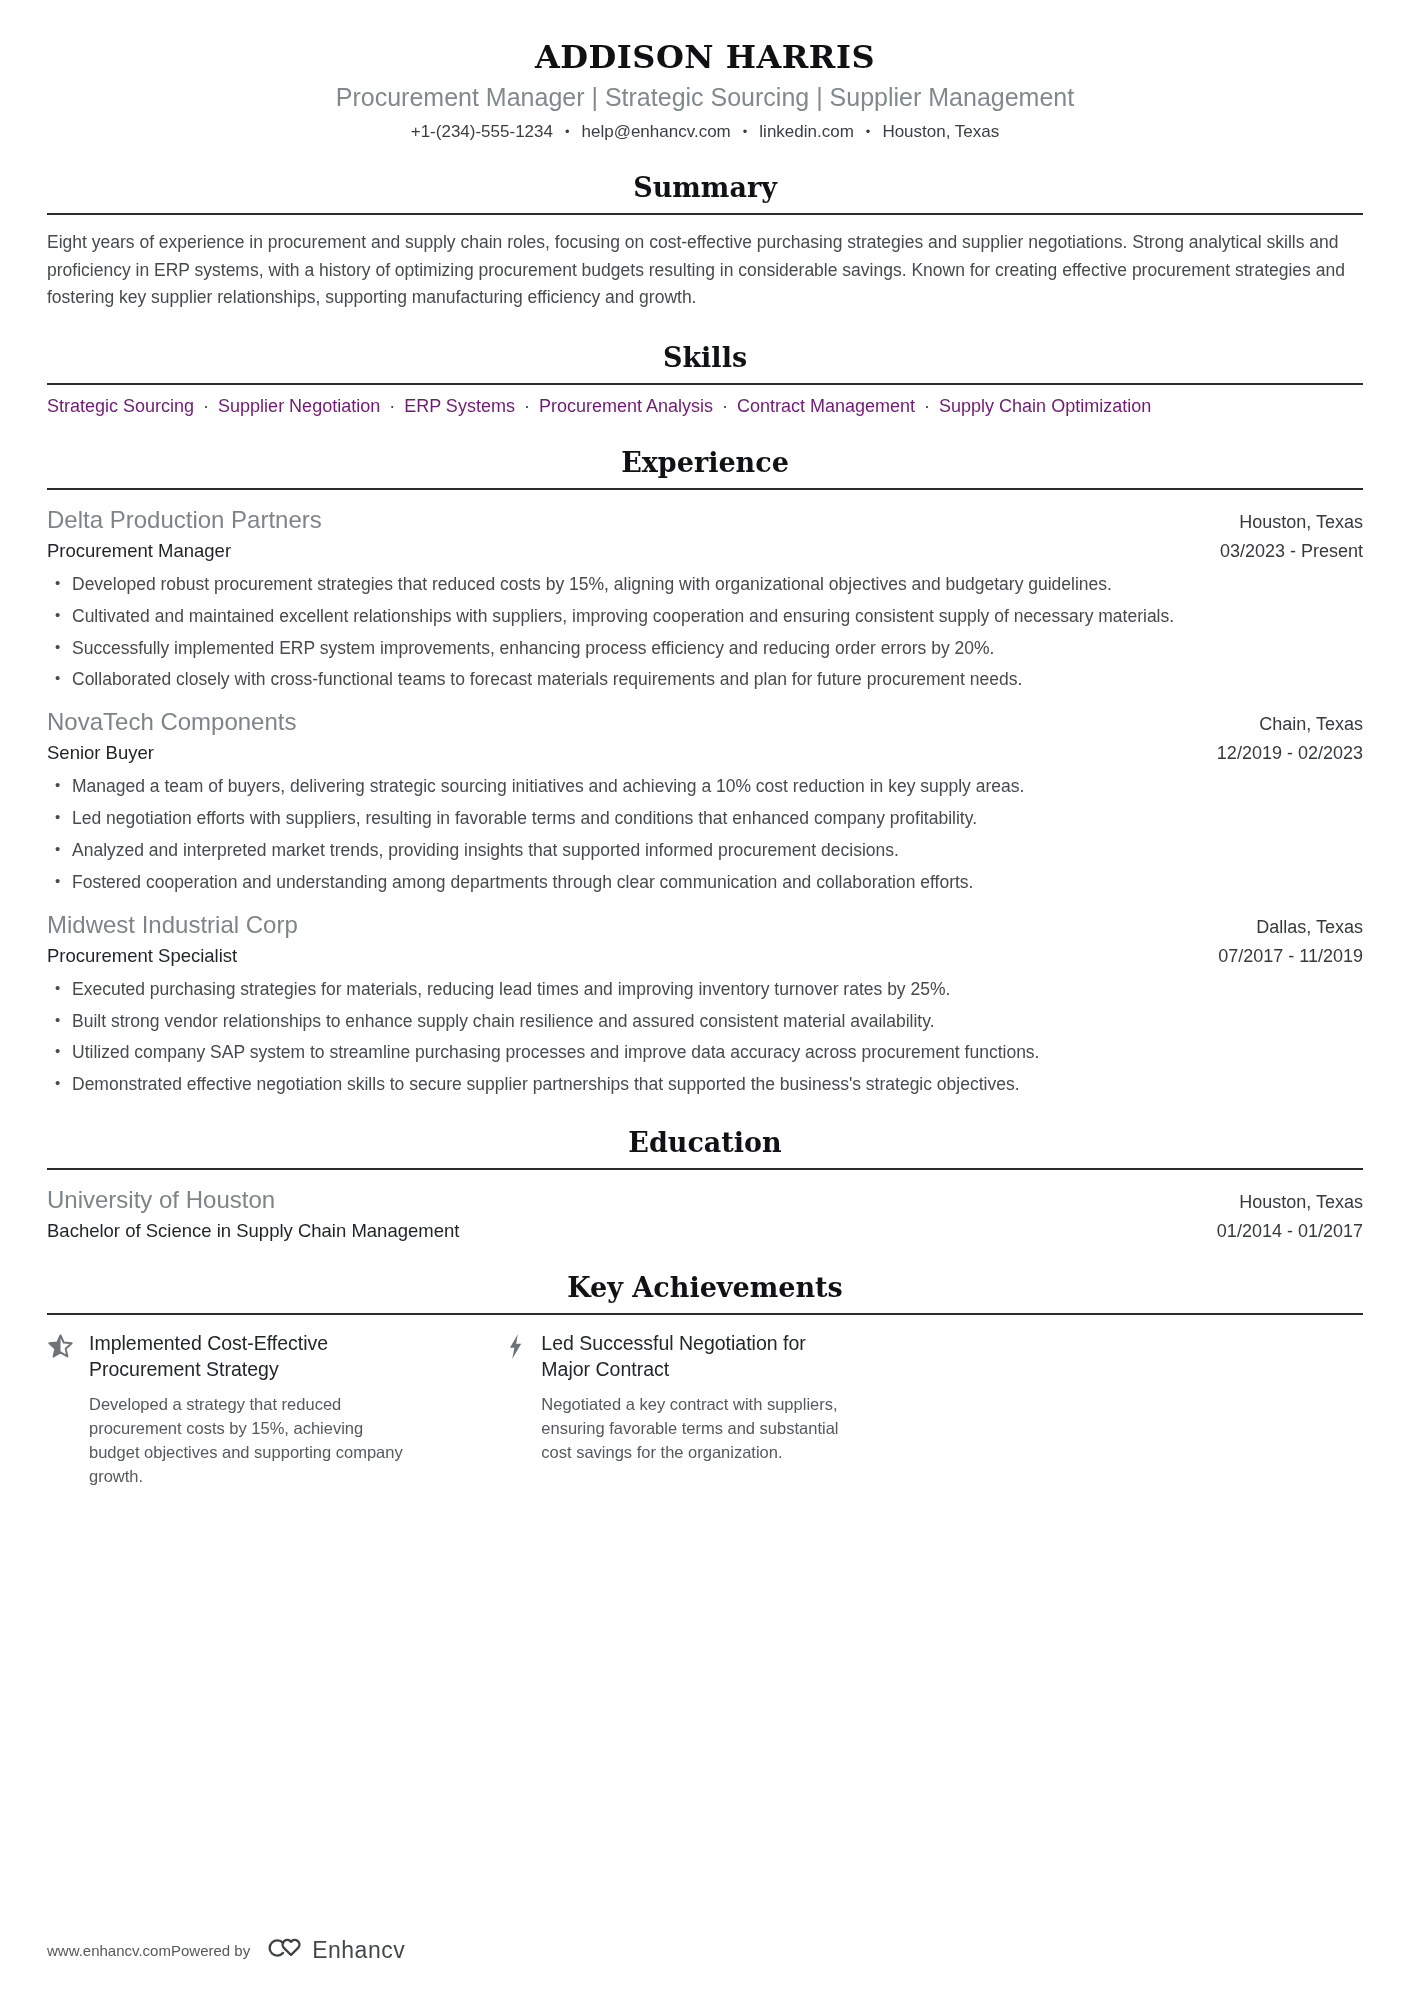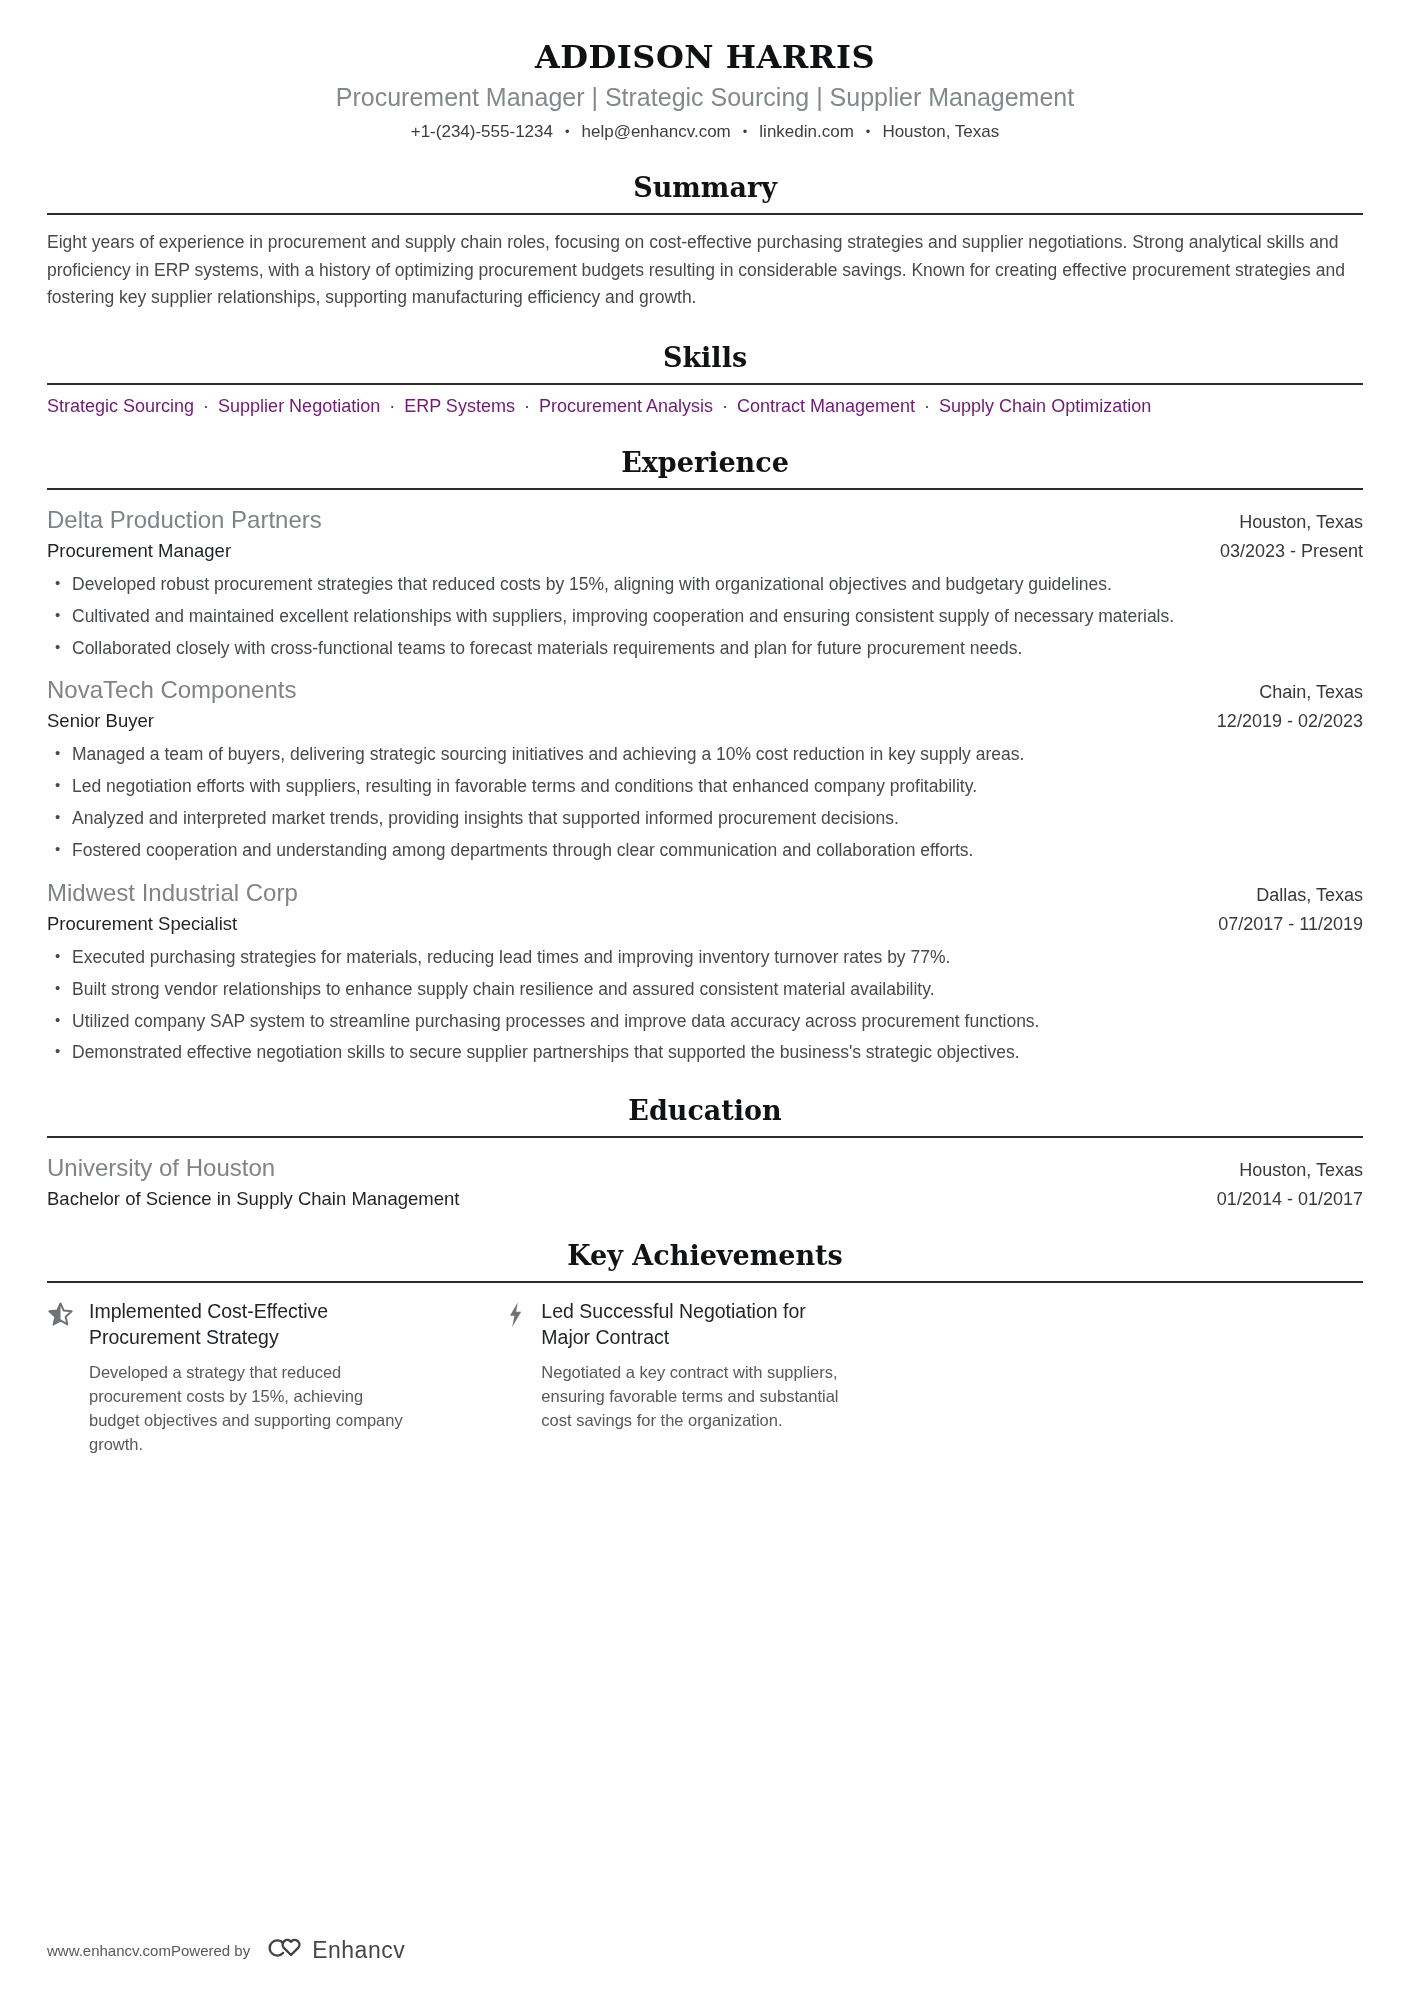--- a/index.html
+++ b/index.html
@@ -109,20 +109,21 @@
       <div class="company">Delta Production Partners</div>
       <div class="place">Houston, Texas</div>
     </div>
     <div class="role-row">
       <div class="role">Procurement Manager</div>
       <div class="dates">03/2023 - Present</div>
     </div>
     <ul class="bullets">
       <li>Developed robust procurement strategies that reduced costs by 15%, aligning with organizational objectives and budgetary guidelines.</li>
       <li>Cultivated and maintained excellent relationships with suppliers, improving cooperation and ensuring consistent supply of necessary materials.</li>
+      <li>Successfully implemented ERP system improvements, enhancing process efficiency and reducing order errors by 20%.</li>
       <li>Collaborated closely with cross-functional teams to forecast materials requirements and plan for future procurement needs.</li>
     </ul>
   </div>
 
   <div class="entry">
     <div class="entry-row">
       <div class="company">NovaTech Components</div>
       <div class="place">Chain, Texas</div>
     </div>
     <div class="role-row">
@@ -140,21 +141,21 @@
   <div class="entry">
     <div class="entry-row">
       <div class="company">Midwest Industrial Corp</div>
       <div class="place">Dallas, Texas</div>
     </div>
     <div class="role-row">
       <div class="role">Procurement Specialist</div>
       <div class="dates">07/2017 - 11/2019</div>
     </div>
     <ul class="bullets">
-      <li>Executed purchasing strategies for materials, reducing lead times and improving inventory turnover rates by 77%.</li>
+      <li>Executed purchasing strategies for materials, reducing lead times and improving inventory turnover rates by 25%.</li>
       <li>Built strong vendor relationships to enhance supply chain resilience and assured consistent material availability.</li>
       <li>Utilized company SAP system to streamline purchasing processes and improve data accuracy across procurement functions.</li>
       <li>Demonstrated effective negotiation skills to secure supplier partnerships that supported the business's strategic objectives.</li>
     </ul>
   </div>
 
   <div class="section-head">
     <h2>Education</h2>
     <div class="rule"></div>
   </div>

